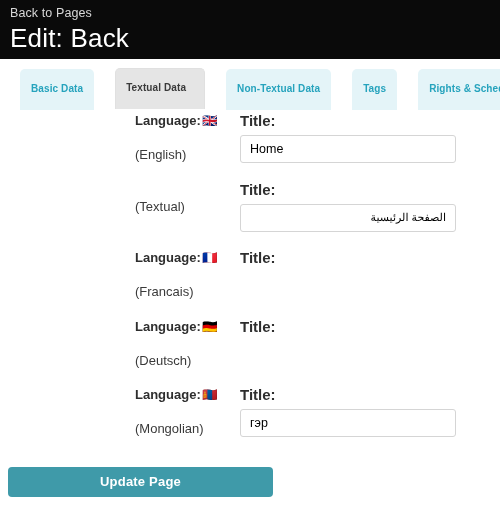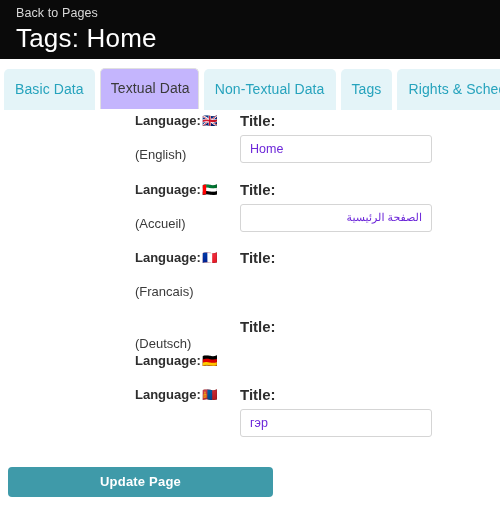--- a/index.html
+++ b/index.html
@@ -12,21 +12,21 @@
     overflow: hidden;
     background: #ffffff;
     font-family: "Liberation Sans", sans-serif;
     -webkit-font-smoothing: antialiased;
   }
 
   
   .header {
     background: #0a0a0a;
     height: 59px;
-    padding: 3px 10px 0 16px;
+    padding: 3px 10px 0 10px;
     box-sizing: border-box;
     overflow: hidden;
   }
   .back-link {
     display: inline-block;
     color: #d8d8d8;
     font-size: 12.5px;
     line-height: 16px;
     text-decoration: none;
     cursor: pointer;
@@ -49,35 +49,36 @@
     background: #ffffff;
     display: flex;
     align-items: flex-start;
     gap: 5px;
     white-space: nowrap;
     overflow: hidden;
   }
   .tab {
     background: #e4f4f8;
     color: #26a3bd;
-    font-size: 14px;
-    font-weight: normal;
+    font-size: 10px;
+    font-weight: bold;
     line-height: 16px;
     padding: 12px 11px 13px 11px;
     border-radius: 5px 5px 0 0;
     cursor: pointer;
     letter-spacing: .1px;
     flex: 0 0 auto;
+    margin-left: 16px;
   }
   .tab.active {
-    background: #c4b5fd;
+    background: #e5e5e5;
     color: #3a3a3a;
     border: 1px solid #e0e0e0;
     border-bottom: none;
-    padding: 11px 8px 13px 10px;
+    padding: 11px 18px 13px 10px;
     position: relative;
     top: -1px;
     text-align: center;
   }
 
   
   .content {
     padding: 0;
     background: #ffffff;
     position: relative;
@@ -125,30 +126,30 @@
   }
   .field-label {
     font-size: 15px;
     font-weight: bold;
     color: #2e2e2e;
     line-height: 17px;
     margin-bottom: 6px;
   }
   .text-input {
     display: block;
-    width: 192px;
+    width: 216px;
     height: 28px;
     box-sizing: border-box;
     border: 1px solid #d5d5d5;
     border-radius: 3px;
     background: #ffffff;
     padding: 4px 9px;
     font-family: "Liberation Sans", sans-serif;
     font-size: 12.5px;
-    color: #6d28d9;
+    color: #000000;
     outline: none;
   }
   .text-input.rtl {
     direction: rtl;
     text-align: right;
     font-size: 11px;
   }
 
   
   .footer {
@@ -167,21 +168,21 @@
     font-weight: bold;
     letter-spacing: .2px;
     cursor: pointer;
   }
 </style>
 </head>
 <body>
 
 <div class="header">
   <a class="back-link">Back to Pages</a>
-  <h1 class="page-title">Tags: Home</h1>
+  <h1 class="page-title">Edit: Back</h1>
 </div>
 
 <div class="tabbar">
   <div class="tab">Basic Data</div>
   <div class="tab active">Textual Data</div>
   <div class="tab">Non-Textual Data</div>
   <div class="tab">Tags</div>
   <div class="tab">Rights &amp; Scheduling</div>
 </div>
 
@@ -195,24 +196,21 @@
       <div class="lang-line lang-name">(English)</div>
     </div>
     <div class="title-col">
       <div class="field-label">Title:</div>
       <input class="text-input" type="text" value="Home" style="">
     </div>
   </div>
 
   <div class="lang-row">
     <div class="lang-col">
-      <div class="lang-line">
-        <span class="lang-label">Language:</span><span class="flag">🇦🇪</span>
-      </div>
-      <div class="lang-line lang-name">(Accueil)</div>
+      <div class="lang-line lang-name">(Textual)</div>
     </div>
     <div class="title-col">
       <div class="field-label">Title:</div>
       <input class="text-input rtl" type="text" value="الصفحة الرئيسية" style="">
     </div>
   </div>
 
   <div class="lang-row">
     <div class="lang-col">
       <div class="lang-line">
@@ -220,35 +218,36 @@
       </div>
       <div class="lang-line lang-name">(Francais)</div>
     </div>
     <div class="title-col">
       <div class="field-label">Title:</div>
     </div>
   </div>
 
   <div class="lang-row">
     <div class="lang-col">
+      <div class="lang-line">
+        <span class="lang-label">Language:</span><span class="flag">🇩🇪</span>
+      </div>
       <div class="lang-line lang-name">(Deutsch)</div>
-      <div class="lang-line">
-        <span class="lang-label">Language:</span><span class="flag">🇩🇪</span>
-      </div>
     </div>
     <div class="title-col">
       <div class="field-label">Title:</div>
     </div>
   </div>
 
   <div class="lang-row">
     <div class="lang-col">
       <div class="lang-line">
         <span class="lang-label">Language:</span><span class="flag">🇲🇳</span>
       </div>
+      <div class="lang-line lang-name">(Mongolian)</div>
     </div>
     <div class="title-col">
       <div class="field-label">Title:</div>
       <input class="text-input" type="text" value="гэр" style="">
     </div>
   </div>
 
 </div>
 
 <div class="footer">

